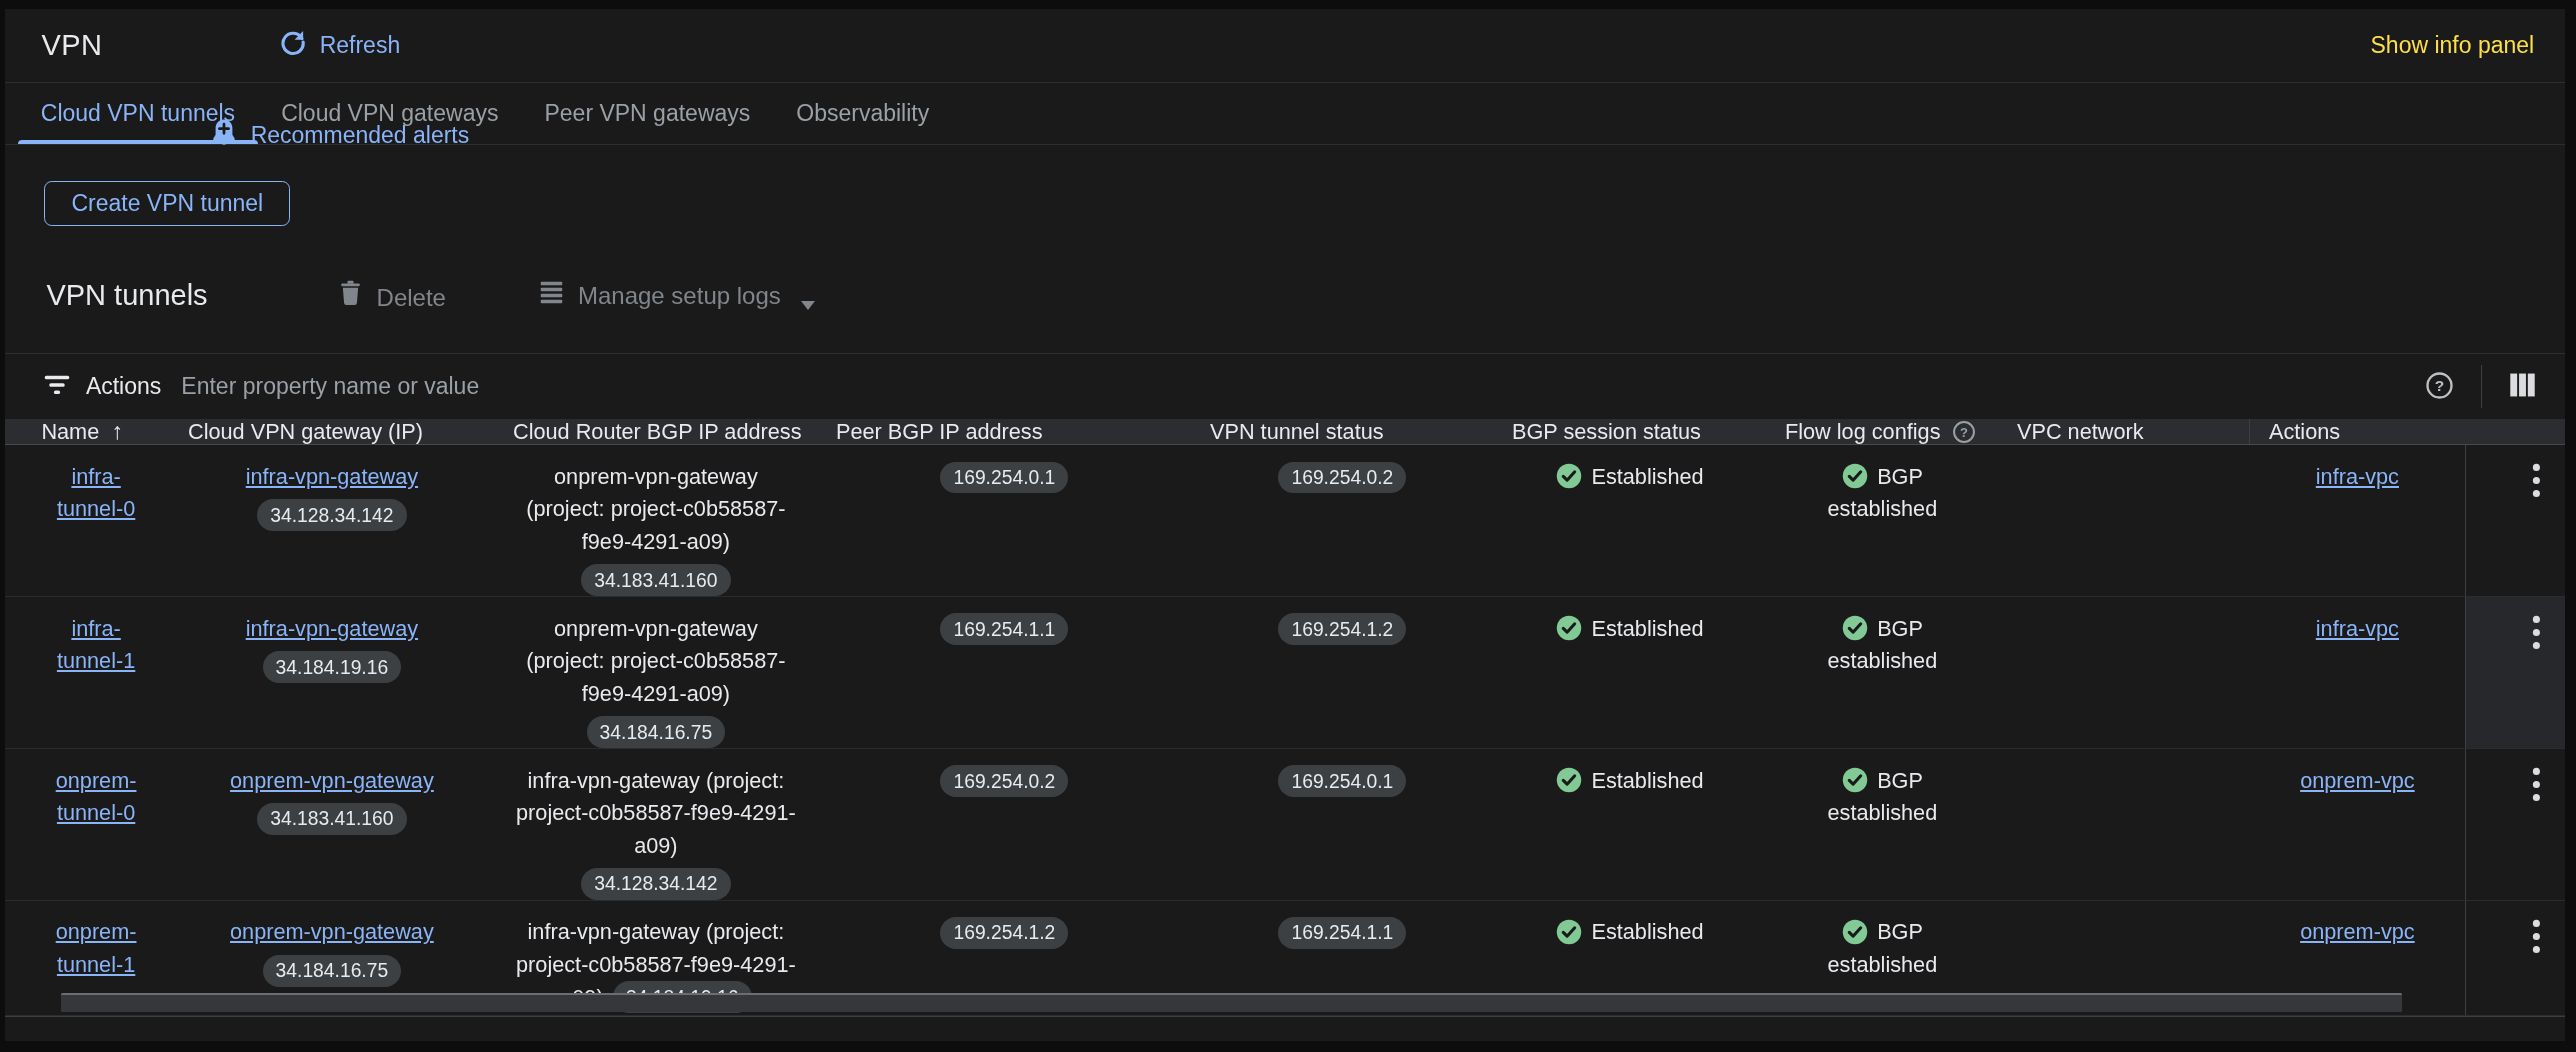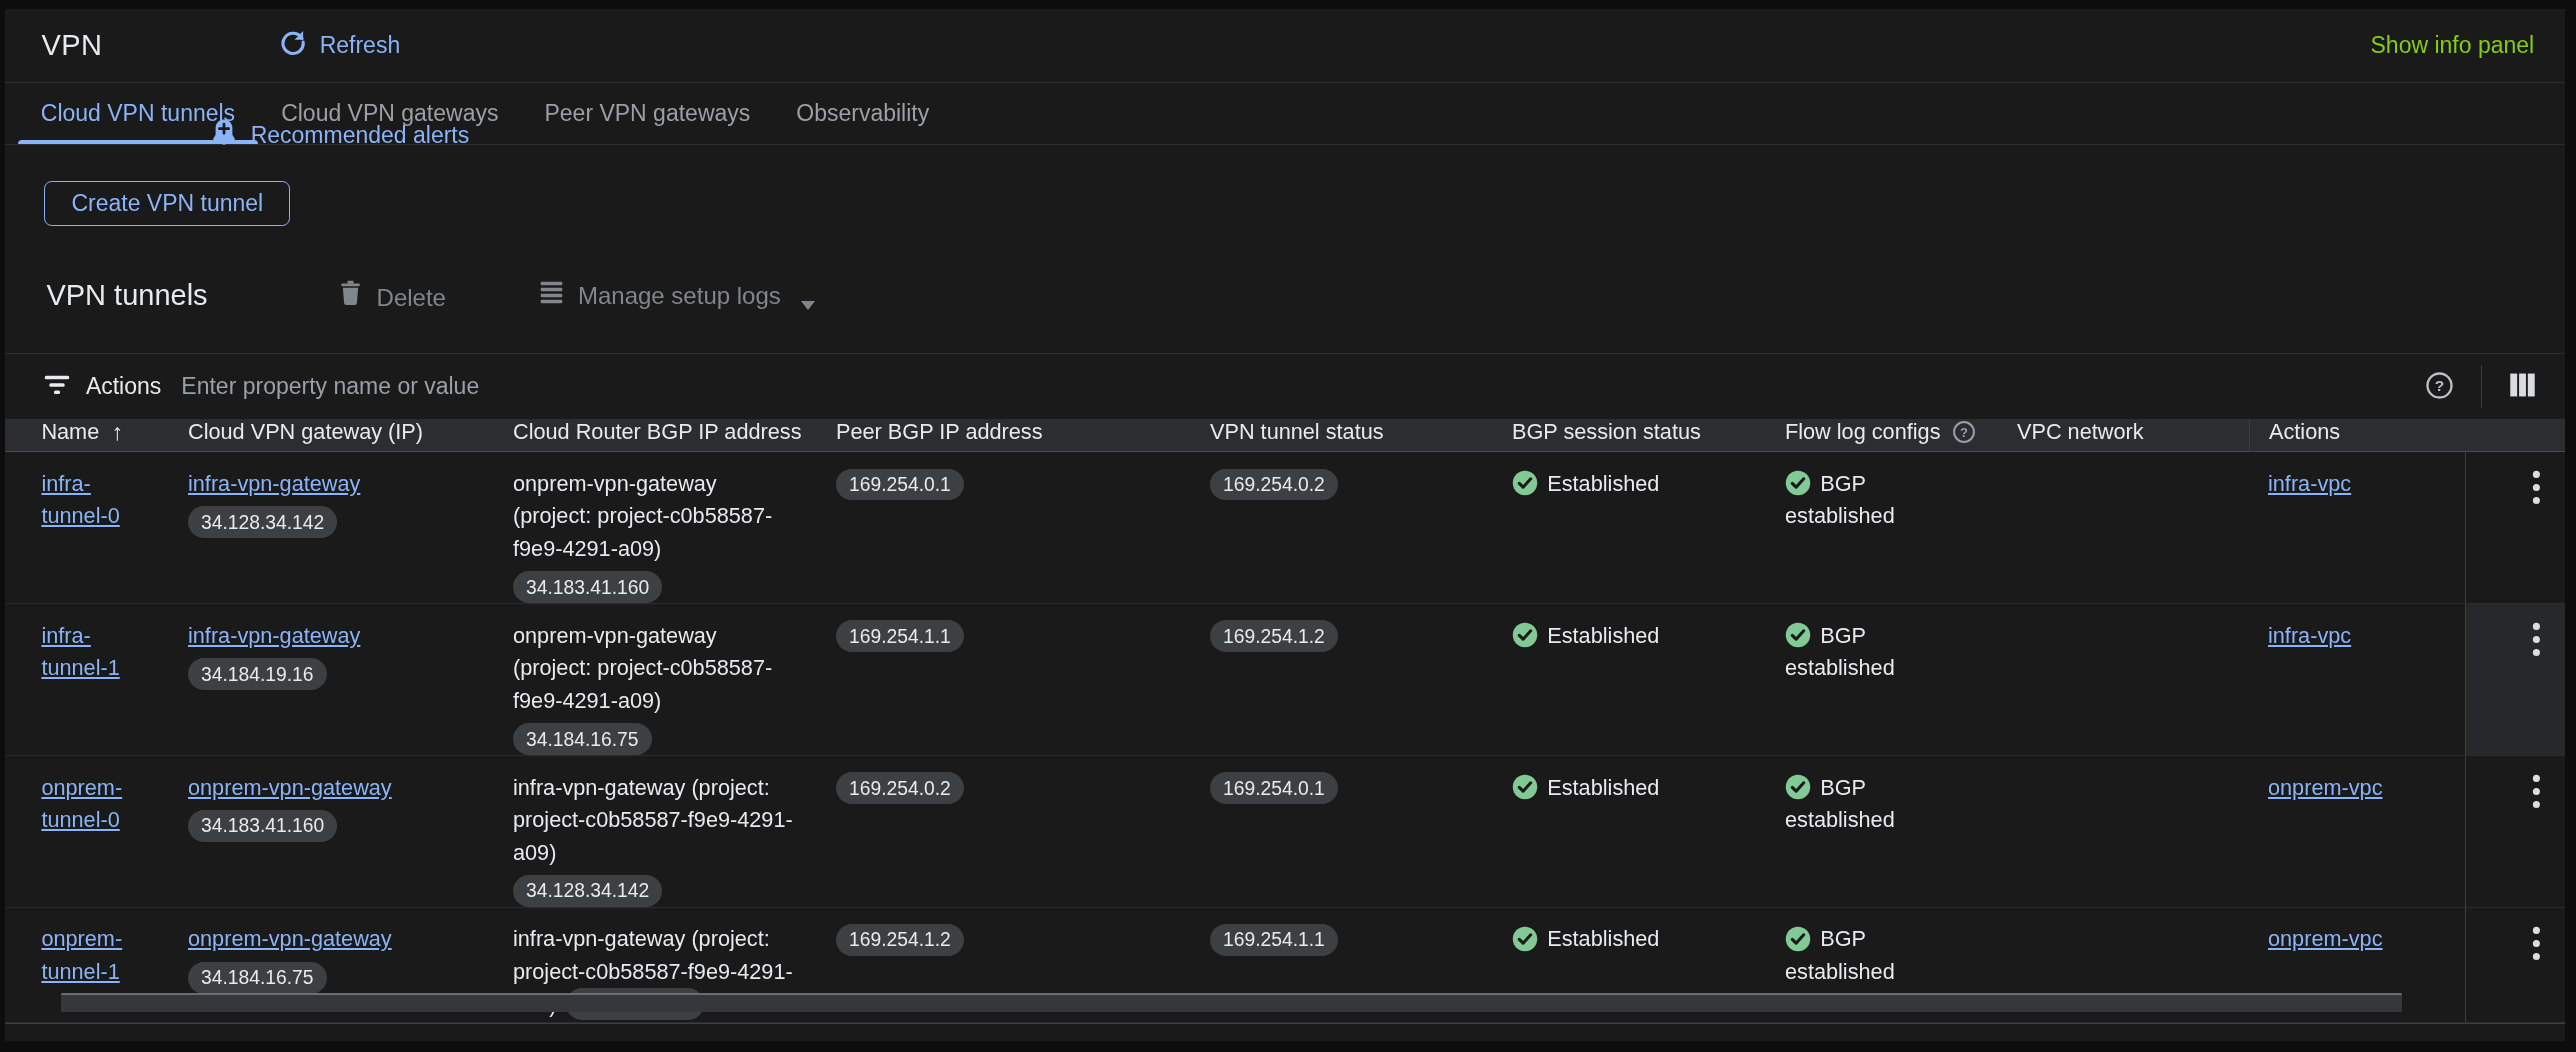--- a/index.html
+++ b/index.html
@@ -9,21 +9,21 @@
     background:#1a1a1b; color:#e8eaed; }
 
   
   .topbar { height:74px; display:flex; align-items:center; border-bottom:0.8px solid #2c2f31; }
   .page-title { font-size:29px; color:#e8eaed; margin-left:36px; letter-spacing:0.4px; }
   .topbar-actions { display:flex; align-items:center; margin-left:108px; gap:56px;flex-direction:column; }
   .tb-btn { display:flex; align-items:center; gap:12.4px; color:#8ab4f8; font-size:23px;
     font-weight:500; cursor:pointer; background:none; border:none;
     font-family:"Liberation Sans","DejaVu Sans",sans-serif; }
   .spacer { flex:1; }
-  .info-panel-btn { color:#84cc16; font-size:23px; font-weight:500; margin-right:31px;
+  .info-panel-btn { color:#fde047; font-size:23px; font-weight:500; margin-right:31px;
     background:none; border:none; cursor:pointer;
     font-family:"Liberation Sans","DejaVu Sans",sans-serif; }
 
   
   .tabbar { height:62px; display:flex; align-items:stretch; border-bottom:0.8px solid #2c2f31; padding-left:12.4px; }
   .tab { position:relative; display:flex; align-items:center; padding:0 23px; font-size:23px;
     font-weight:500; color:#9aa0a6; cursor:pointer; background:none; border:none;
     font-family:"Liberation Sans","DejaVu Sans",sans-serif; }
   .tab.active { color:#8ab4f8; }
   .tab.active::after { content:""; position:absolute; left:0; right:0; bottom:0; height:4.6px;
@@ -51,26 +51,26 @@
   .filter-label { font-size:23px; font-weight:500; color:#e8eaed; margin-left:15.5px; }
   .filter-input { flex:1; margin-left:20px; background:transparent; border:none; outline:none;
     font-size:23px; color:#e8eaed; font-family:"Liberation Sans","DejaVu Sans",sans-serif; }
   .filter-input::placeholder { color:#9aa0a6; }
   .vdivider { width:0.8px; height:43px; background:#3c4043; margin:0 26px; }
 
   
   .grid-cols { display:grid;
     grid-template-columns:164px 325px 323px 374px 302px 273px 232px 251px 216px minmax(0,1fr); }
   .thead { background:#2b2d30; border-bottom:0.8px solid #47494c; }
-  .th { height:32px; display:flex; padding:0 18.6px; font-size:21.7px;
+  .th { height:25px; display:flex; align-items:center; padding:0 18.6px; font-size:21.7px;
     color:#e8eaed; font-weight:500; white-space:nowrap; overflow:hidden; }
   .th:first-child { padding-left:36px; }
   .th.actions-col { border-left:0.8px solid #3c4043; }
   .sort-arrow { margin-left:12.4px; font-size:23px; color:#e8eaed; }
-  .row { border-bottom:0.8px solid #2a2c2e; }
+  .row { border-bottom:0.8px solid #2a2c2e;text-align:center; }
   .td { padding:15.5px 18.6px 0 18.6px; font-size:21.7px; line-height:32.5px; color:#e8eaed; }
   .td:first-child { padding-left:36px; }
   .td.actions-cell { border-left:0.8px solid #3c4043; display:flex; justify-content:flex-end;
     align-items:flex-start; padding-top:10.8px; padding-right:17px; }
   .td.actions-cell.hl { background:#26282c; }
   a.cell-link { color:#8ab4f8; text-decoration:underline; cursor:pointer; }
   .chip { display:inline-block; background:#3c4043; color:#e8eaed; font-size:19.3px; line-height:19.3px;
     padding:6.2px 13px; border-radius:773px; white-space:nowrap; }
   .chip-block { margin-top:6.2px; }
   .chip-inline { margin-left:9.3px; vertical-align:1.5px; }

